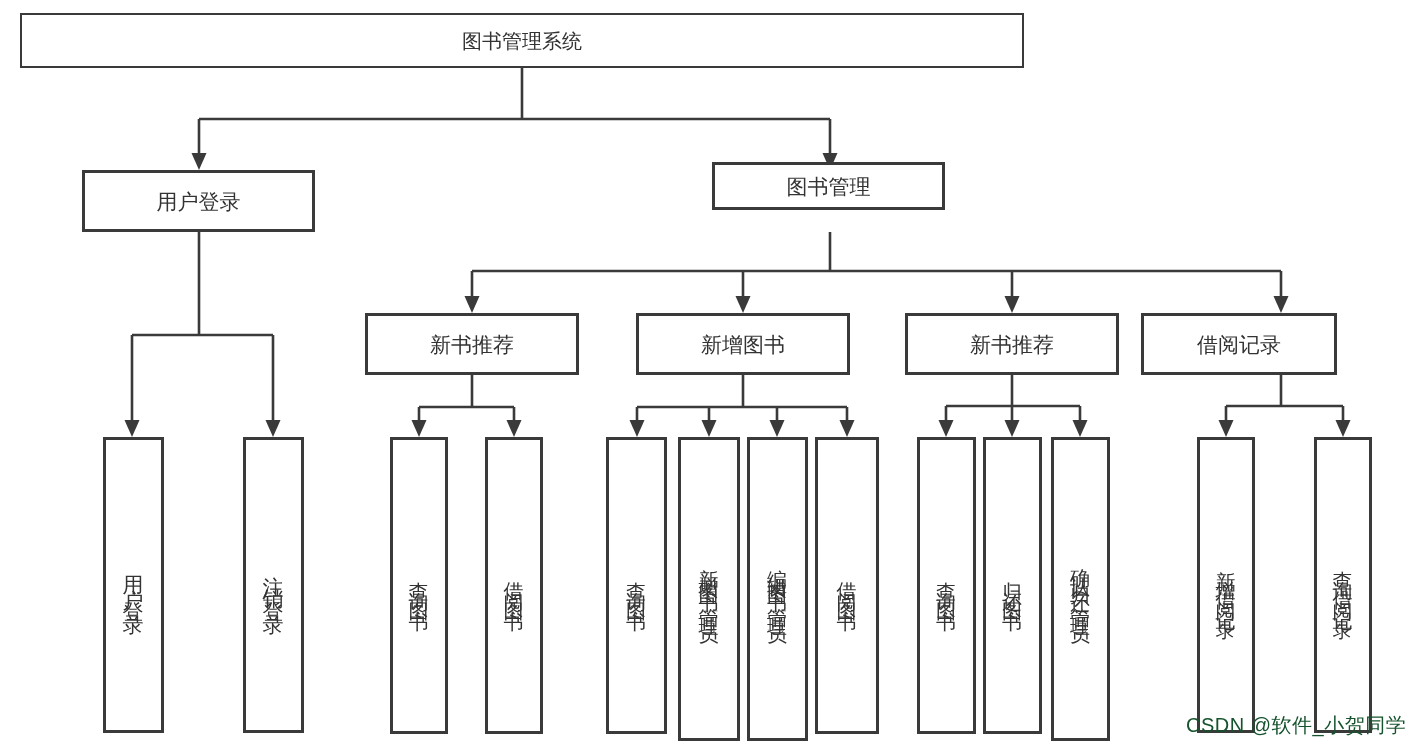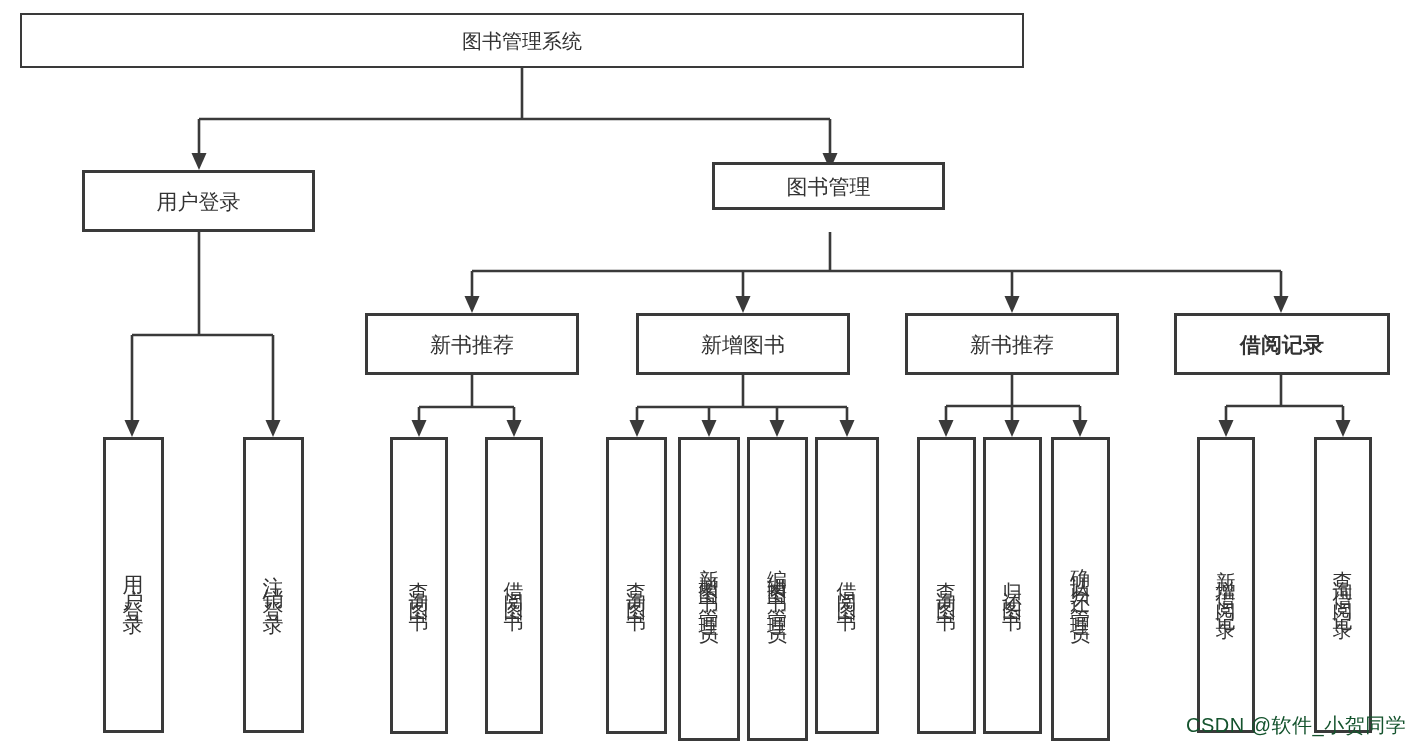--- a/index.html
+++ b/index.html
@@ -97,21 +97,21 @@
   </svg>
 
   <div class="node root" style="left:20px; top:13px; width:1004px; height:55px;">图书管理系统</div>
 
   <div class="node" style="left:82px; top:170px; width:233px; height:62px;">用户登录</div>
   <div class="node" style="left:712px; top:162px; width:233px; height:48px;">图书管理</div>
 
   <div class="node" style="left:365px; top:313px; width:214px; height:62px;text-align:center;">新书推荐</div>
   <div class="node" style="left:636px; top:313px; width:214px; height:62px;">新增图书</div>
   <div class="node" style="left:905px; top:313px; width:214px; height:62px;">新书推荐</div>
-  <div class="node" style="left:1174px; top:313px; width:216px; height:62px;font-weight:bold;">借阅记录</div>
+  <div class="node" style="left:1141px; top:313px; width:196px; height:62px;">借阅记录</div>
 
   <div class="node vnode wide" style="left:103px; top:437px; width:61px; height:296px;">
     <span>用户登录</span>
   </div>
   <div class="node vnode wide" style="left:243px; top:437px; width:61px; height:296px;">
     <span>注销登录</span>
   </div>
 
   <div class="node vnode" style="left:390px; top:437px; width:58px; height:297px;">
     <span>查询图书</span>

